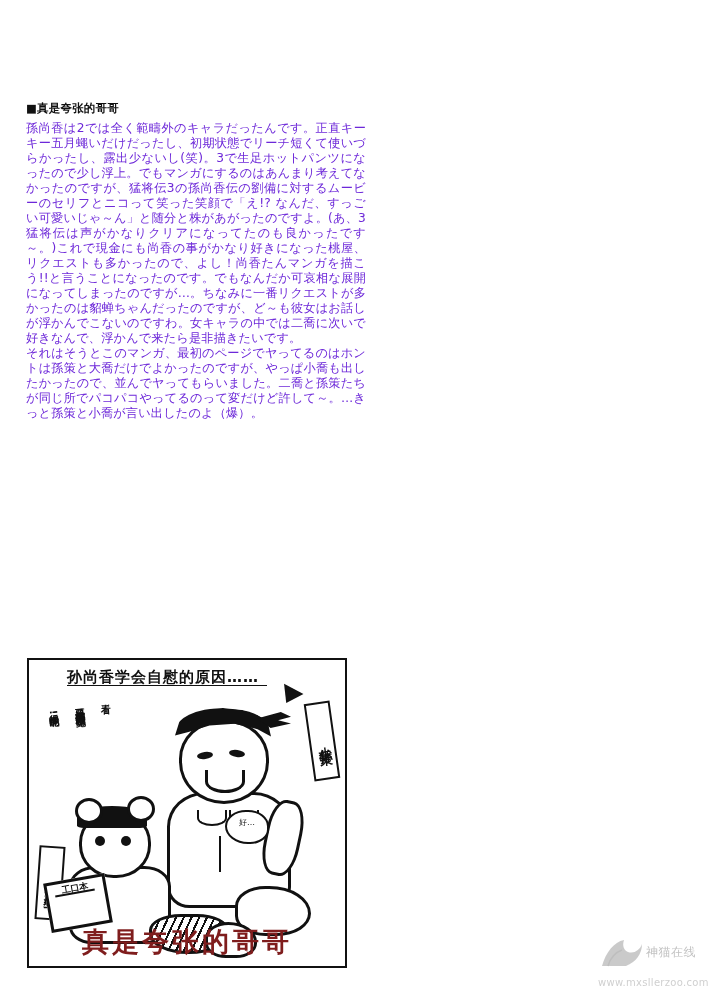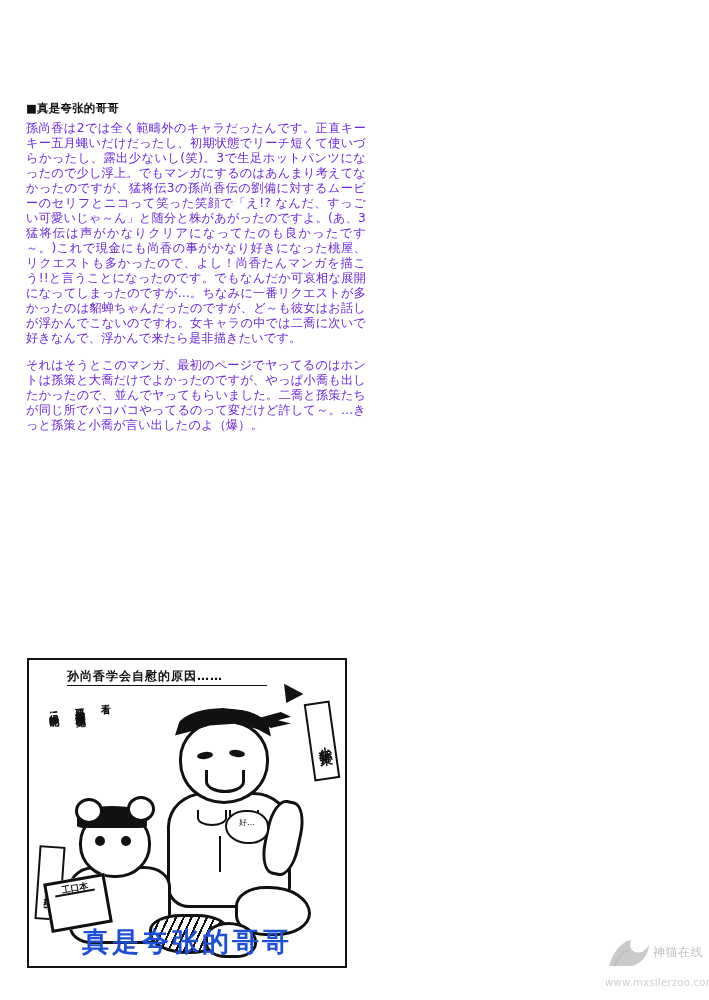--- a/index.html
+++ b/index.html
@@ -41,41 +41,41 @@
 
   .para {
     font-size: 12.2px;
     line-height: 15px;
     margin: 0;
     color: #6d28d9;
     text-align: justify;
     text-justify: inter-character;
     letter-spacing: 0.15px;
   }
-  .para + .para { margin-top: 12px; }
+  .para + .para { margin-top: 0px; }
 
   
   .illustration {
     position: absolute;
     left: 27px;
     top: 658px;
     width: 316px;
     height: 306px;
     border: 2px solid #111;
     background: #fff;
     overflow: hidden;
   }
 
   .ill-inner { position: absolute; inset: 0; }
 
   .ill-title {
     position: absolute;
     left: 38px;
     top: 8px;
-    font-size: 12px;
+    font-size: 15px;
     font-weight: bold;
     letter-spacing: 1px;
     color: #111;
     white-space: nowrap;
   }
   .ill-title-underline {
     position: absolute;
     left: 38px;
     top: 25px;
     width: 200px;
@@ -158,21 +158,21 @@
 
   .bottom-caption {
     position: absolute;
     left: 0;
     right: 0;
     bottom: 6px;
     text-align: center;
     font-size: 27px;
     font-weight: bold;
     letter-spacing: 3px;
-    color: #1d4ed8;
+    color: #7f1d1d;
   }
 
   
   .fig { position: absolute; }
 
   .boy-head {
     left: 150px; top: 60px;
     width: 84px; height: 78px;
     border: 3px solid #111;
     border-radius: 46% 46% 50% 50%;
@@ -258,21 +258,21 @@
   }
   .shoe {
     left: 176px; top: 262px; width: 46px; height: 30px;
     border: 3px solid #111; border-radius: 45% 55% 40% 40%;
     background: #fff;
   }
 
   
   .watermark {
     position: absolute;
-    right: 2px;
+    right: 9px;
     bottom: 12px;
     width: 108px;
     height: 52px;
     opacity: 0.55;
     margin-left: 24px;
   }
   .wm-mark {
     position: absolute;
     left: 6px; top: 0;
     width: 46px; height: 34px;

